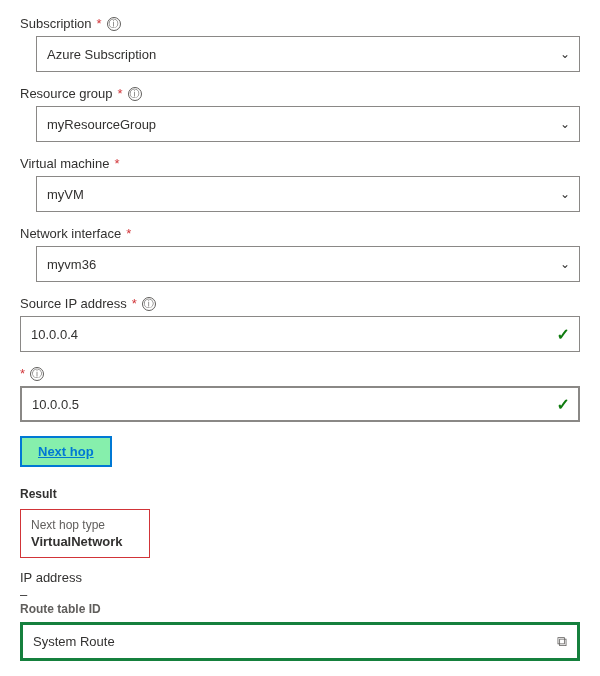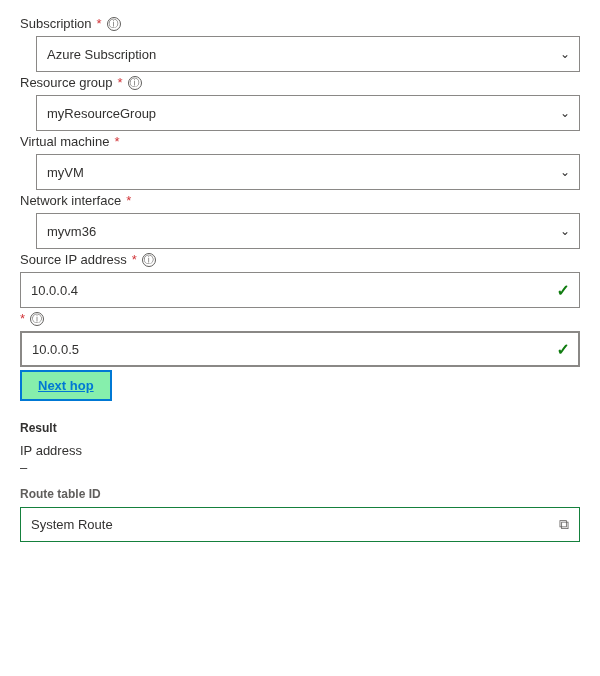--- a/index.html
+++ b/index.html
@@ -7,21 +7,21 @@
       font-family: 'Segoe UI', Arial, sans-serif;
       background: #fff;
       color: #323130;
       font-size: 13px;
       width: 600px;
       min-height: 676px;
       padding: 16px 20px;
     }
 
     .field-group {
-      margin-bottom: 3px;
+      margin-bottom: 14px;
     }
 
     .field-label {
       display: flex;
       align-items: center;
       gap: 5px;
       margin-bottom: 5px;
       font-size: 13px;
       color: #323130;
     }
@@ -139,36 +139,36 @@
       margin-bottom: 2px;
     }
 
     .result-box-value {
       font-size: 13px;
       font-weight: 700;
       color: #323130;
     }
 
     .ip-section {
-      margin-bottom: 12px;
+      margin-bottom: 0;
     }
 
     .ip-label {
       font-size: 13px;
       color: #323130;
       margin-bottom: 2px;
     }
 
     .ip-value {
       font-size: 13px;
       color: #323130;
     }
 
     .route-table-box {
-      border: 1px solid #15803d;
+      border: 3px solid #15803d;
       padding: 8px 10px;
       display: flex;
       align-items: center;
       justify-content: space-between;
       margin-top: 4px;
     }
 
     .route-table-label {
       font-size: 12px;
       color: #605e5c;
@@ -291,20 +291,24 @@
 </div>
 
 
 <button class="next-hop-btn">Next hop</button>
 
 
 <div class="result-section">
   <div class="result-title">Result</div>
 
   
+  <div class="result-box">
+    <div class="result-box-label">Next hop type</div>
+    <div class="result-box-value">VirtualNetwork</div>
+  </div>
 
   
   <div class="ip-section">
     <div class="ip-label">IP address</div>
     <div class="ip-value">–</div>
   </div>
 
   
   <div class="route-table-container">
     <div class="route-table-label">Route table ID</div>

